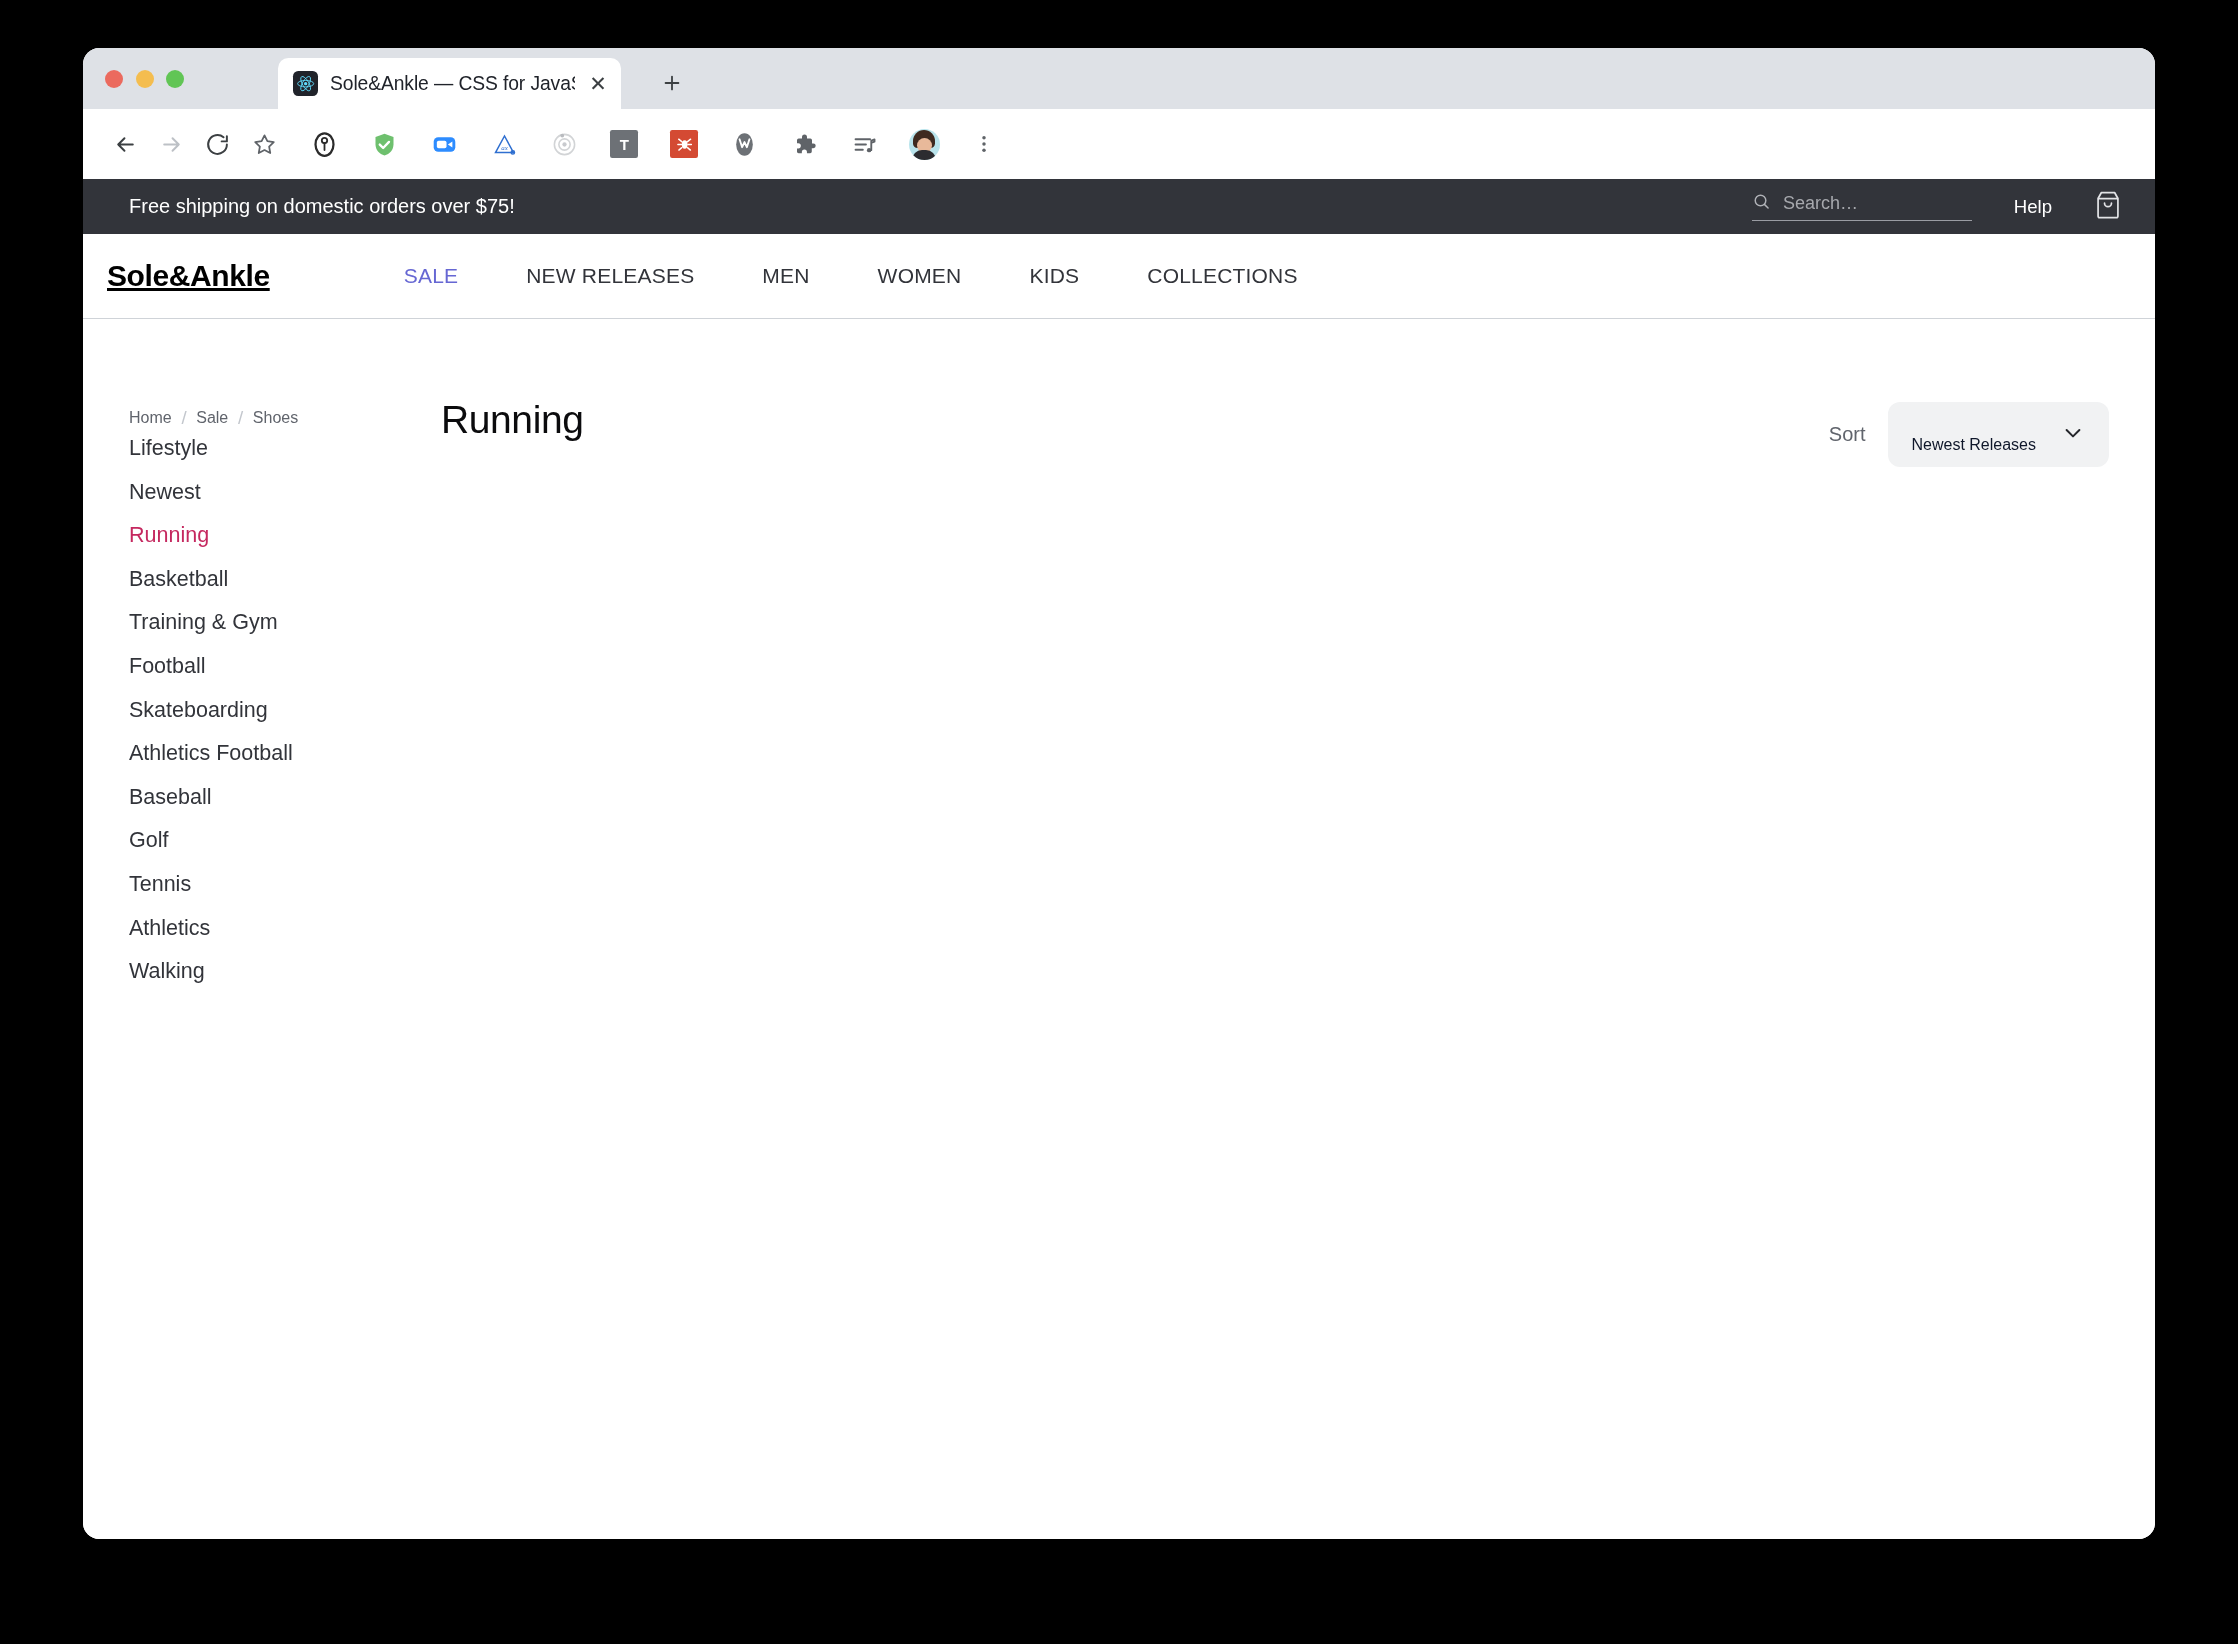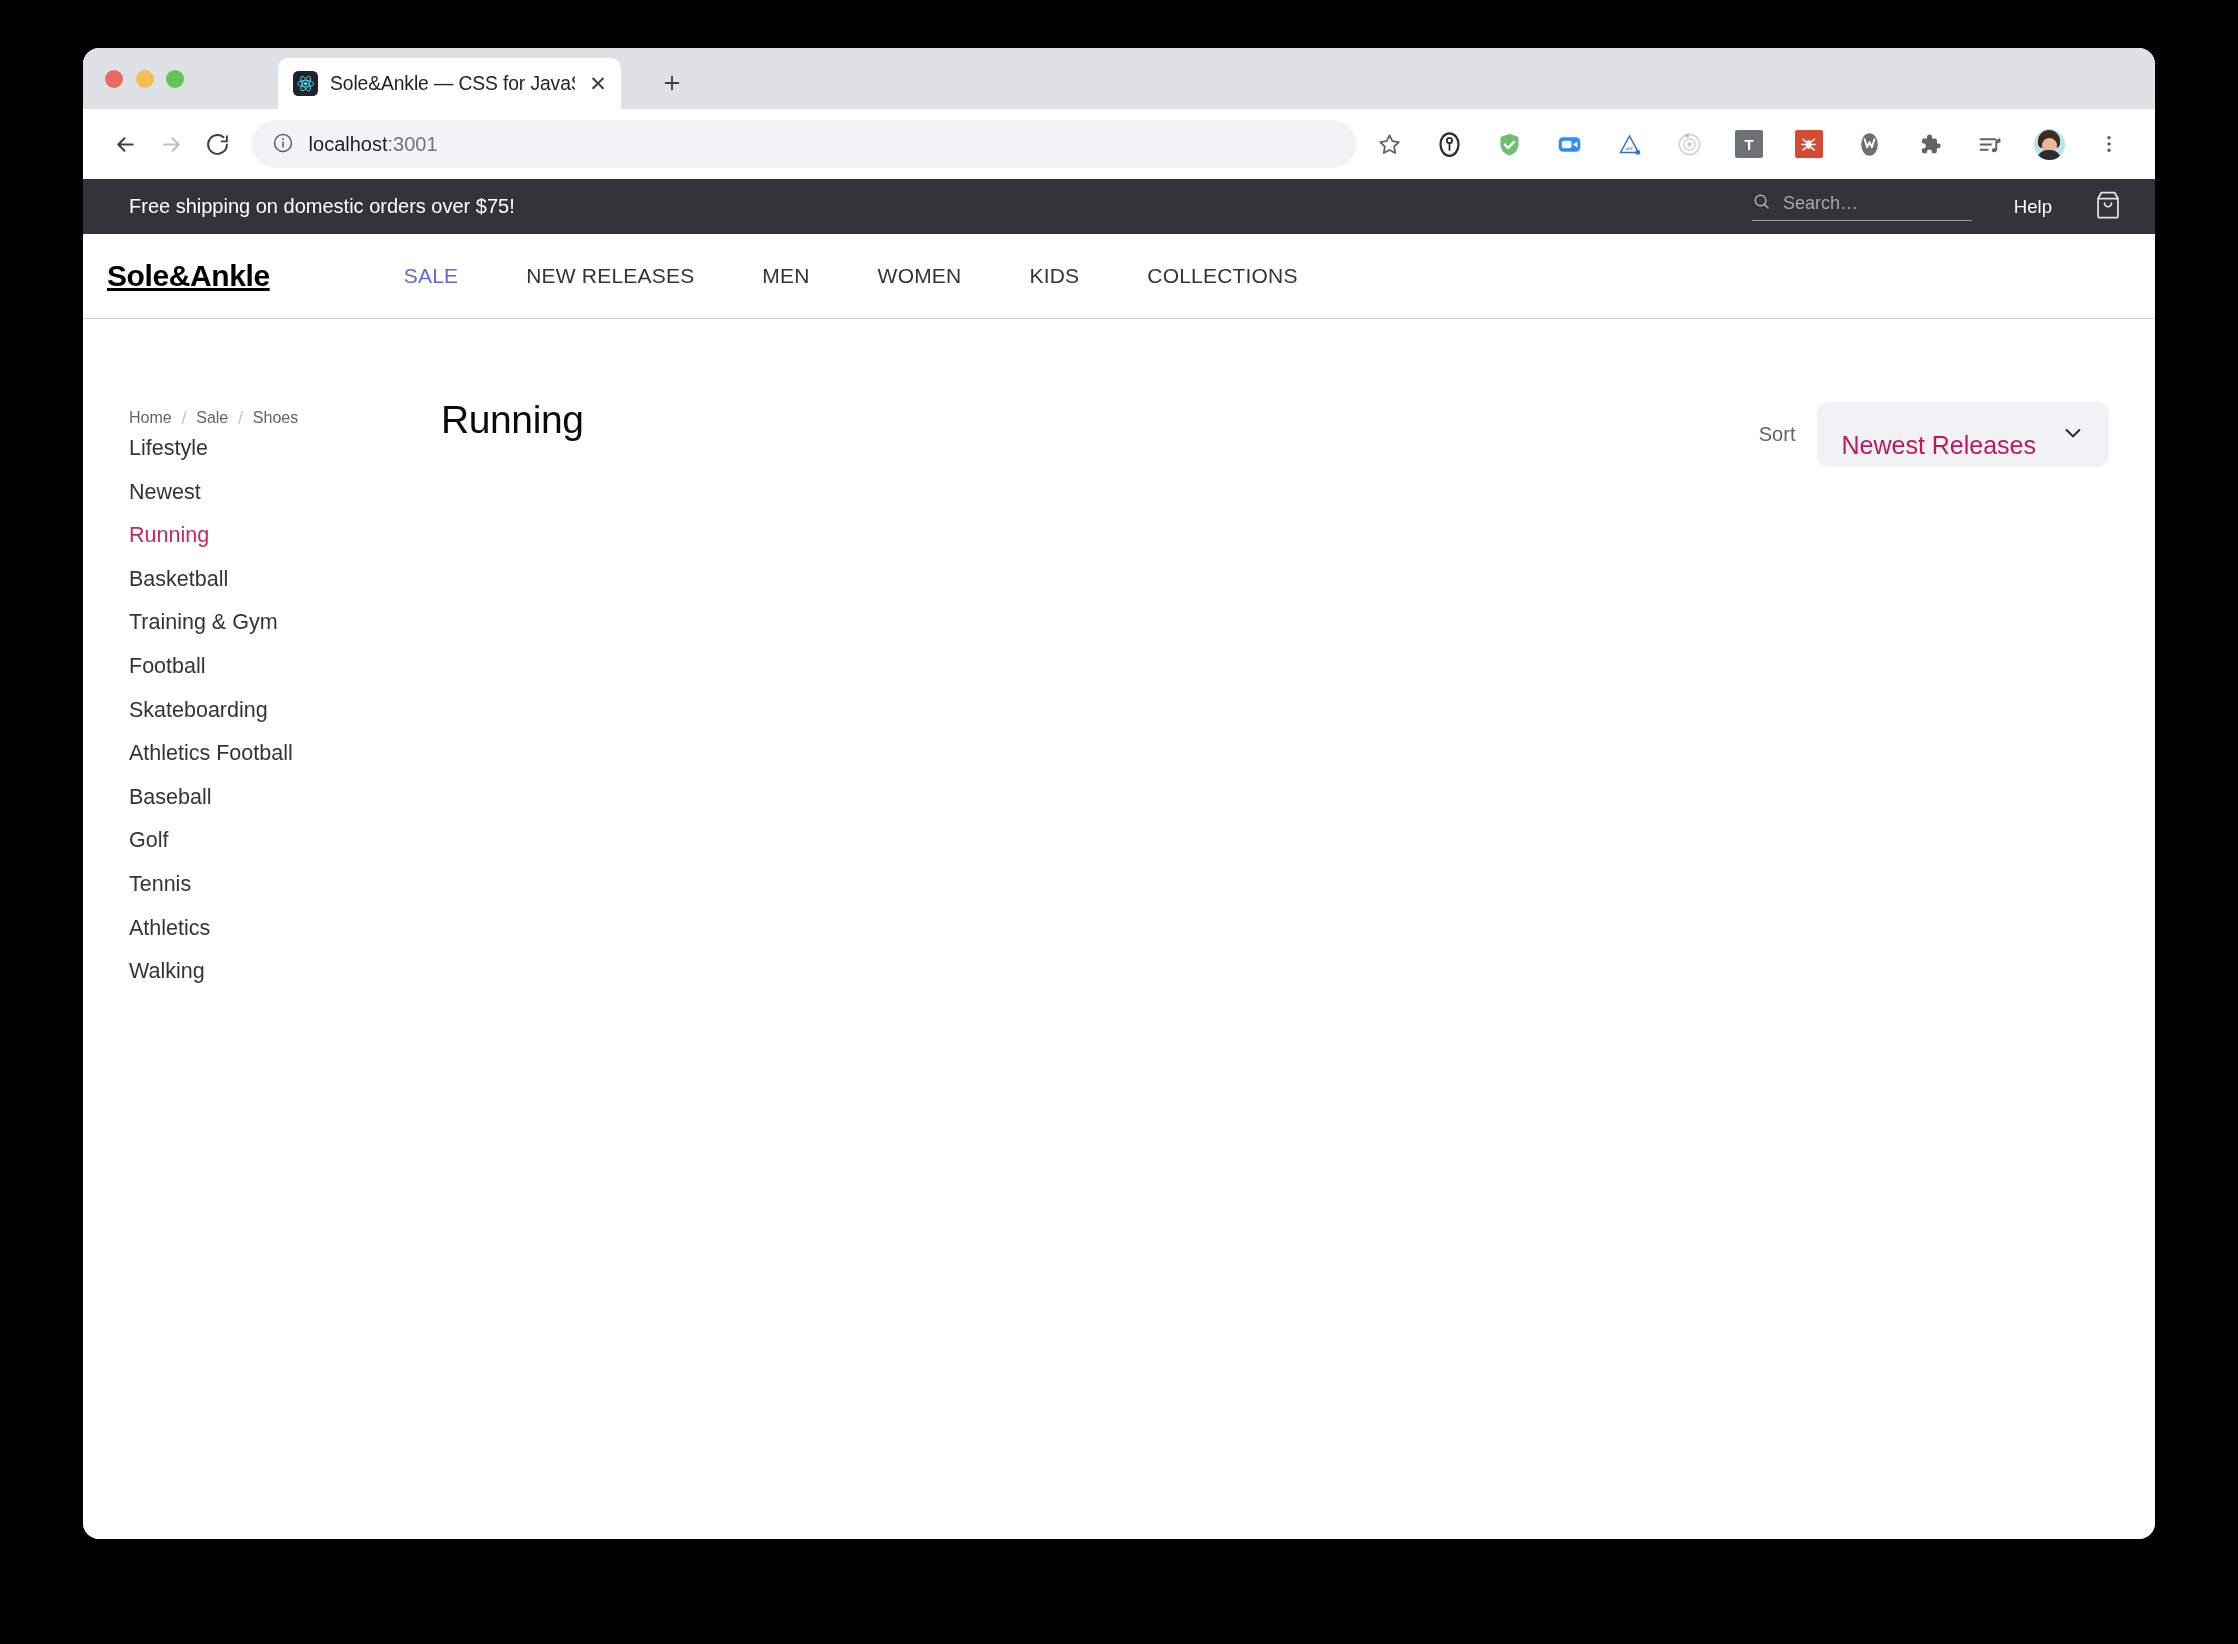--- a/index.html
+++ b/index.html
@@ -332,22 +332,22 @@
   .select-box {
     background: #f1f2f3;
     border-radius: 12px;
     height: 65px;
     display: flex;
     align-items: center;
     padding: 0 24px;
     gap: 25px;
   }
   .select-value {
-    font-size: 25px;
-    color: #be185d;
+    font-size: 16px;
+    color: #0f172a;
     white-space: nowrap;
     margin-top: 21px;
   }
 </style>
 </head>
 <body>
 
 <div class="browser-window">
 
   <div class="titlebar">
@@ -390,30 +390,20 @@
         <path d="M5 12h14M13 6l6 6-6 6"></path>
       </svg>
     </div>
     <div class="nav-btn">
       <svg width="25" height="25" viewBox="0 0 24 24" fill="none" stroke="#3c4043" stroke-width="1.9" stroke-linecap="round" stroke-linejoin="round">
         <path d="M21 12a9 9 0 1 1-3.2-6.9"></path>
         <path d="M21 4v5h-5"></path>
       </svg>
     </div>
 
-    <div class="omnibox">
-      <span>
-        <svg width="22" height="22" viewBox="0 0 24 24" fill="none" stroke="#5f6368" stroke-width="1.7">
-          <circle cx="12" cy="12" r="9.2"></circle>
-          <path d="M12 11v5.4" stroke-linecap="round"></path>
-          <circle cx="12" cy="7.8" r="1.05" fill="#5f6368" stroke="none"></circle>
-        </svg>
-      </span>
-      <span class="omnibox-url"><span>localhost</span><span class="port">:3001</span></span>
-    </div>
 
     <div class="toolbar-icons">
       <div class="tb-icon">
         <svg width="25" height="25" viewBox="0 0 24 24" fill="none" stroke="#5f6368" stroke-width="1.7" stroke-linejoin="round">
           <path d="M12 3.2l2.75 5.6 6.15.9-4.45 4.35 1.05 6.13L12 17.3l-5.5 2.88 1.05-6.13L3.1 9.7l6.15-.9z"></path>
         </svg>
       </div>
       <div class="tb-icon">
         <svg width="27" height="27" viewBox="0 0 24 24">
           <ellipse cx="12" cy="12" rx="8" ry="10" fill="none" stroke="#2b2b2b" stroke-width="2"></ellipse>

